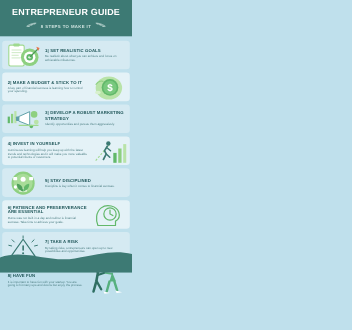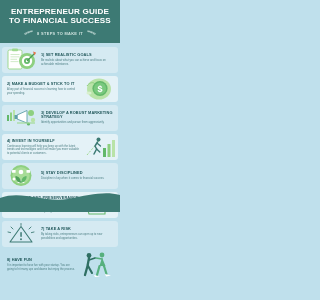--- a/index.html
+++ b/index.html
@@ -3,21 +3,21 @@
 <meta charset="utf-8">
 <style>
   * { margin:0; padding:0; box-sizing:border-box; }
   html,body { width:120px; height:300px; }
   body {
     font-family:"Liberation Sans", sans-serif;
     background:#bfe0ec;
     overflow:hidden;
     position:relative;
   }
-  .page { width:120px; height:212px; position:relative; background:#bfe0ec; }
+  .page { width:120px; height:248px; position:relative; background:#bfe0ec; }
 
   
   .header {
     background:#3d7a74;
     padding:7px 5px 6px;
     text-align:center;
     position:relative;
   }
   .title {
     color:#ffffff;
@@ -87,21 +87,20 @@
   .wave { position:absolute; left:0; bottom:0; width:120px; height:26px; }
 </style>
 </head>
 <body>
 
 <div class="page">
 
   <div class="header">
     <div>
       <div class="title">ENTREPRENEUR GUIDE</div>
-      <div class="title">TO FINANCIAL SUCCESS</div>
     </div>
     <div class="sub-wrap">
       <svg class="laurel" width="11" height="7" viewBox="0 0 11 7">
         <path d="M10 1 C6 1 3 2.5 1 4" stroke="#cfe3df" stroke-width=".7" fill="none"></path>
         <ellipse cx="8.2" cy="1.5" rx="1.5" ry=".7" fill="#cfe3df" transform="rotate(-18 8.2 1.5)"></ellipse>
         <ellipse cx="5.6" cy="2.5" rx="1.5" ry=".7" fill="#cfe3df" transform="rotate(-18 5.6 2.5)"></ellipse>
         <ellipse cx="3" cy="3.8" rx="1.5" ry=".7" fill="#cfe3df" transform="rotate(-18 3 3.8)"></ellipse>
       </svg>
       <div class="subtitle">8 STEPS TO MAKE IT</div>
       <svg class="laurel" width="11" height="7" viewBox="0 0 11 7" style="transform:scaleX(-1)">

